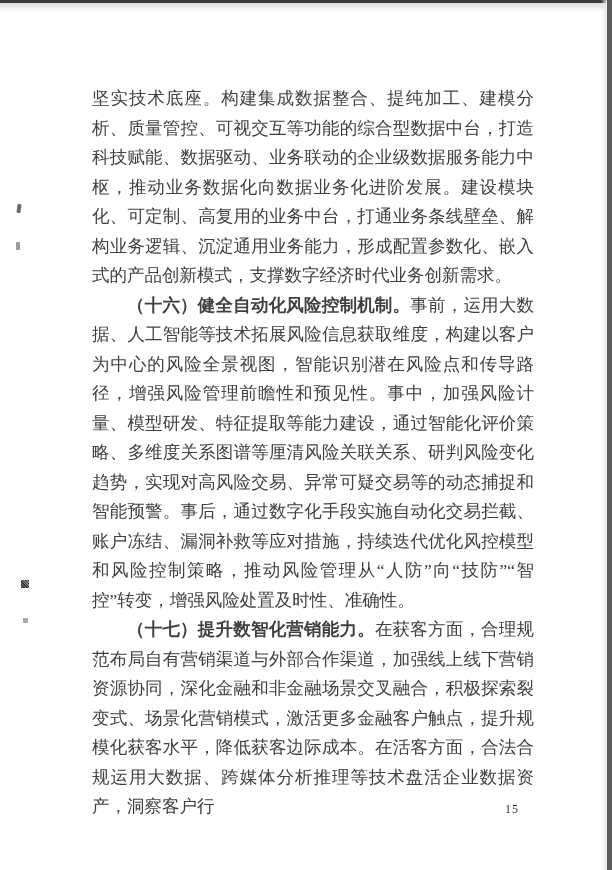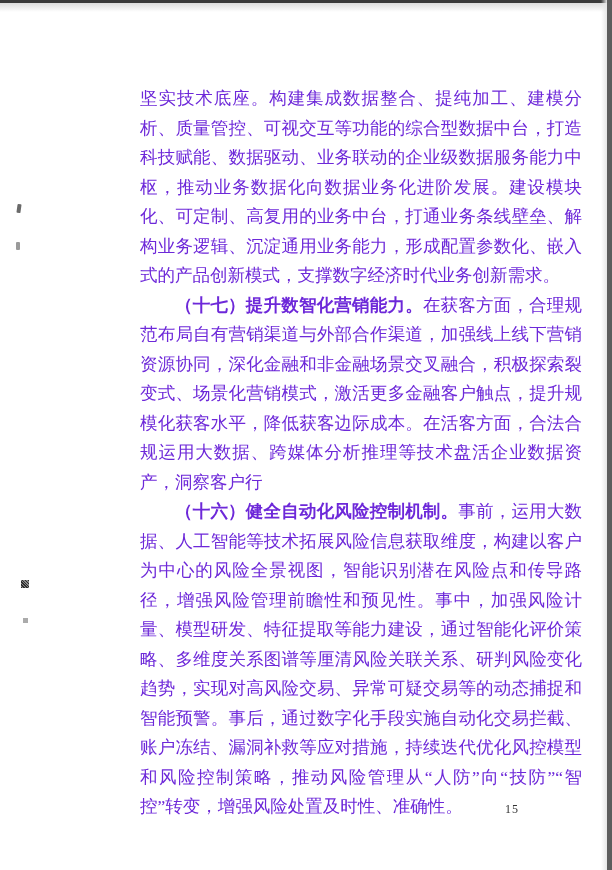--- a/index.html
+++ b/index.html
@@ -36,26 +36,25 @@
   .speckle-2 { left: 16px; top: 242px; width: 4px; height: 8px; background: #9a9a9a; border-radius: 1px; }
   .speckle-3 { left: 21px; top: 580px; width: 8px; height: 8px;
                background: repeating-linear-gradient(45deg, #2e2e2e 0 1px, #8a8a8a 1px 2px); }
   .speckle-4 { left: 23px; top: 618px; width: 5px; height: 5px; background: #ababab; }
 
   
   .text-block {
     position: absolute;
     left: 92px; top: 84px;
     width: 442px;
-    color: #6d28d9;
+    color: #404040;
     font-size: 17.5px;
     line-height: 29.5px;
     text-align: justify;
     text-justify: inter-character;
-    margin-left: 48px;
   }
   .text-block p { margin: 0; }
   .para-indent { text-indent: 2em; }
   .para-lead { font-weight: 700; }
   .page-number {
     position: absolute;
     left: 505px; top: 802px;
     font-size: 12px;
     letter-spacing: 1px;
     color: #333333;
@@ -69,17 +68,17 @@
 <div class="scan-right-shadow"></div>
 <div class="scan-right-edge"></div>
 
 <div class="speckle speckle-1"></div>
 <div class="speckle speckle-2"></div>
 <div class="speckle speckle-3"></div>
 <div class="speckle speckle-4"></div>
 
 <div class="text-block">
   <p><span class="para-lead"></span><span>坚实技术底座。构建集成数据整合、提纯加工、建模分析、质量管控、可视交互等功能的综合型数据中台，打造科技赋能、数据驱动、业务联动的企业级数据服务能力中枢，推动业务数据化向数据业务化进阶发展。建设模块化、可定制、高复用的业务中台，打通业务条线壁垒、解构业务逻辑、沉淀通用业务能力，形成配置参数化、嵌入式的产品创新模式，支撑数字经济时代业务创新需求。</span></p>
+  <p class="para-indent"><span class="para-lead">（十六）健全自动化风险控制机制。</span><span>事前，运用大数据、人工智能等技术拓展风险信息获取维度，构建以客户为中心的风险全景视图，智能识别潜在风险点和传导路径，增强风险管理前瞻性和预见性。事中，加强风险计量、模型研发、特征提取等能力建设，通过智能化评价策略、多维度关系图谱等厘清风险关联关系、研判风险变化趋势，实现对高风险交易、异常可疑交易等的动态捕捉和智能预警。事后，通过数字化手段实施自动化交易拦截、账户冻结、漏洞补救等应对措施，持续迭代优化风控模型和风险控制策略，推动风险管理从“人防”向“技防”“智控”转变，增强风险处置及时性、准确性。</span></p>
   <p class="para-indent"><span class="para-lead">（十七）提升数智化营销能力。</span><span>在获客方面，合理规范布局自有营销渠道与外部合作渠道，加强线上线下营销资源协同，深化金融和非金融场景交叉融合，积极探索裂变式、场景化营销模式，激活更多金融客户触点，提升规模化获客水平，降低获客边际成本。在活客方面，合法合规运用大数据、跨媒体分析推理等技术盘活企业数据资产，洞察客户行</span></p>
-  <p class="para-indent"><span class="para-lead">（十六）健全自动化风险控制机制。</span><span>事前，运用大数据、人工智能等技术拓展风险信息获取维度，构建以客户为中心的风险全景视图，智能识别潜在风险点和传导路径，增强风险管理前瞻性和预见性。事中，加强风险计量、模型研发、特征提取等能力建设，通过智能化评价策略、多维度关系图谱等厘清风险关联关系、研判风险变化趋势，实现对高风险交易、异常可疑交易等的动态捕捉和智能预警。事后，通过数字化手段实施自动化交易拦截、账户冻结、漏洞补救等应对措施，持续迭代优化风控模型和风险控制策略，推动风险管理从“人防”向“技防”“智控”转变，增强风险处置及时性、准确性。</span></p>
 </div>
 
 <div class="page-number">15</div>
 
 </body></html>

